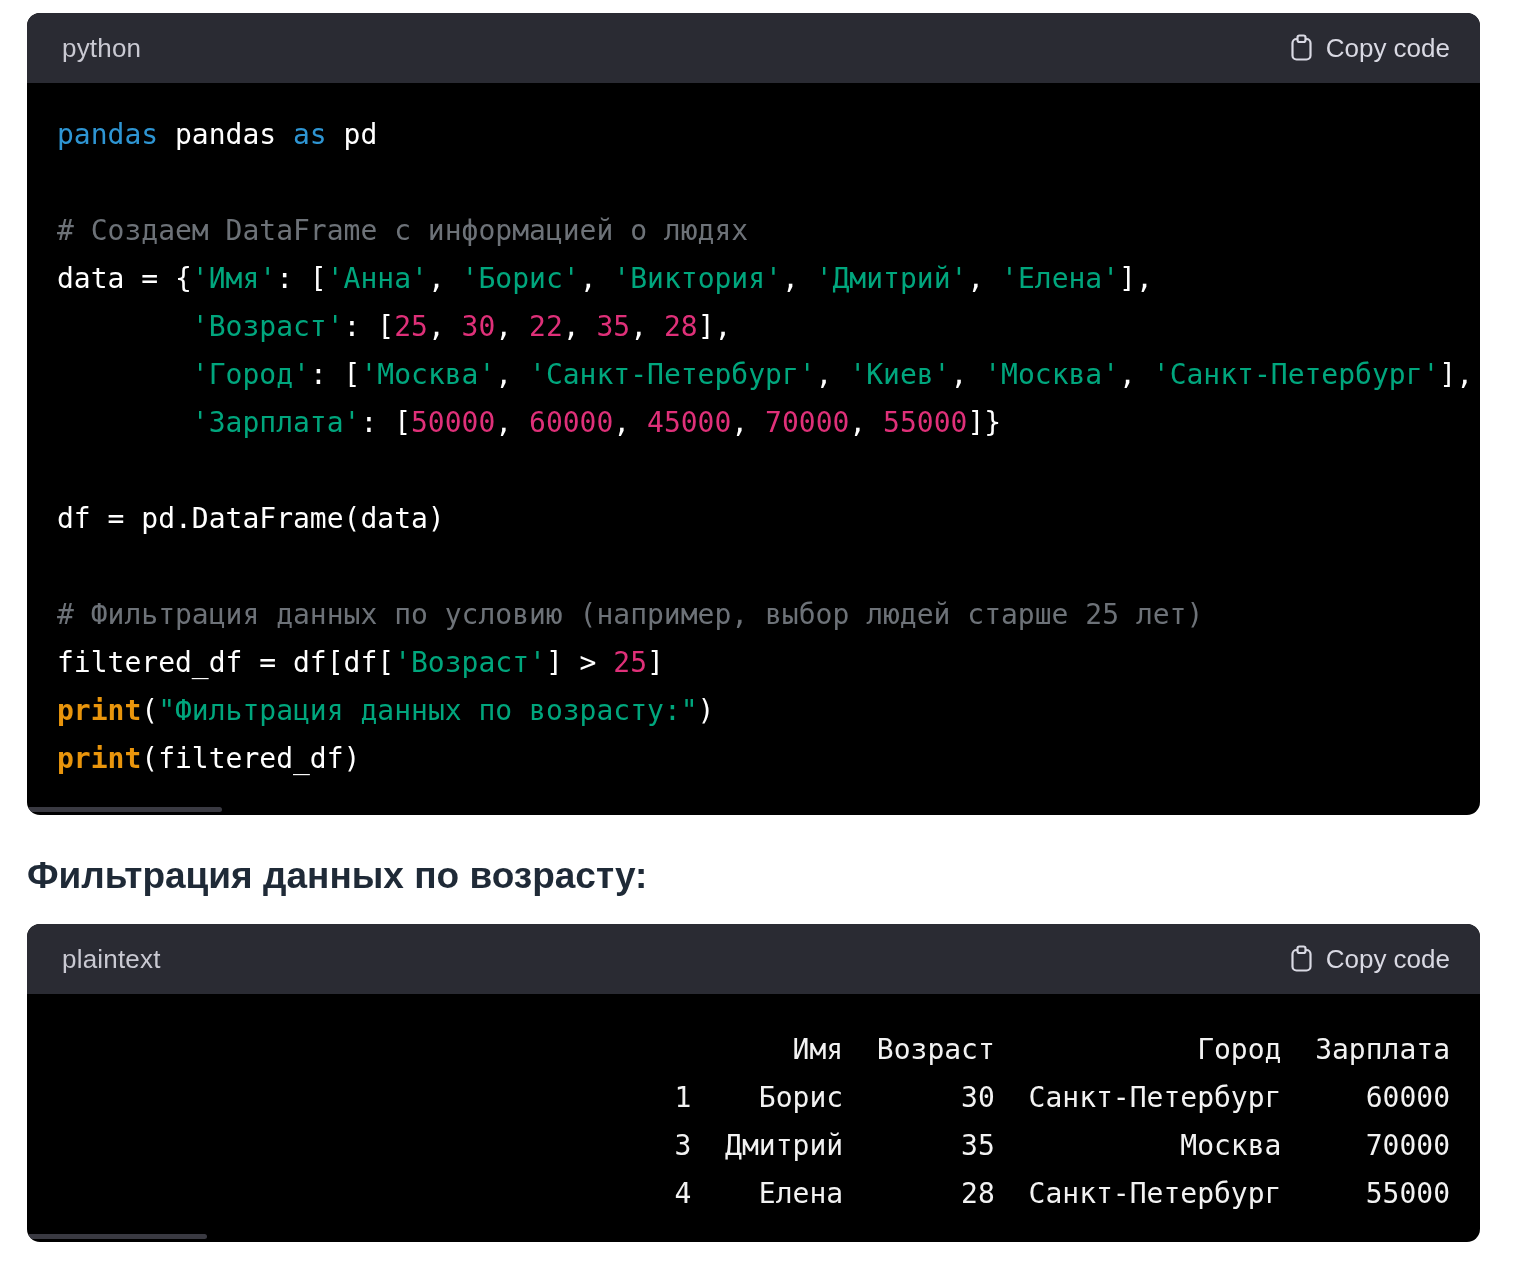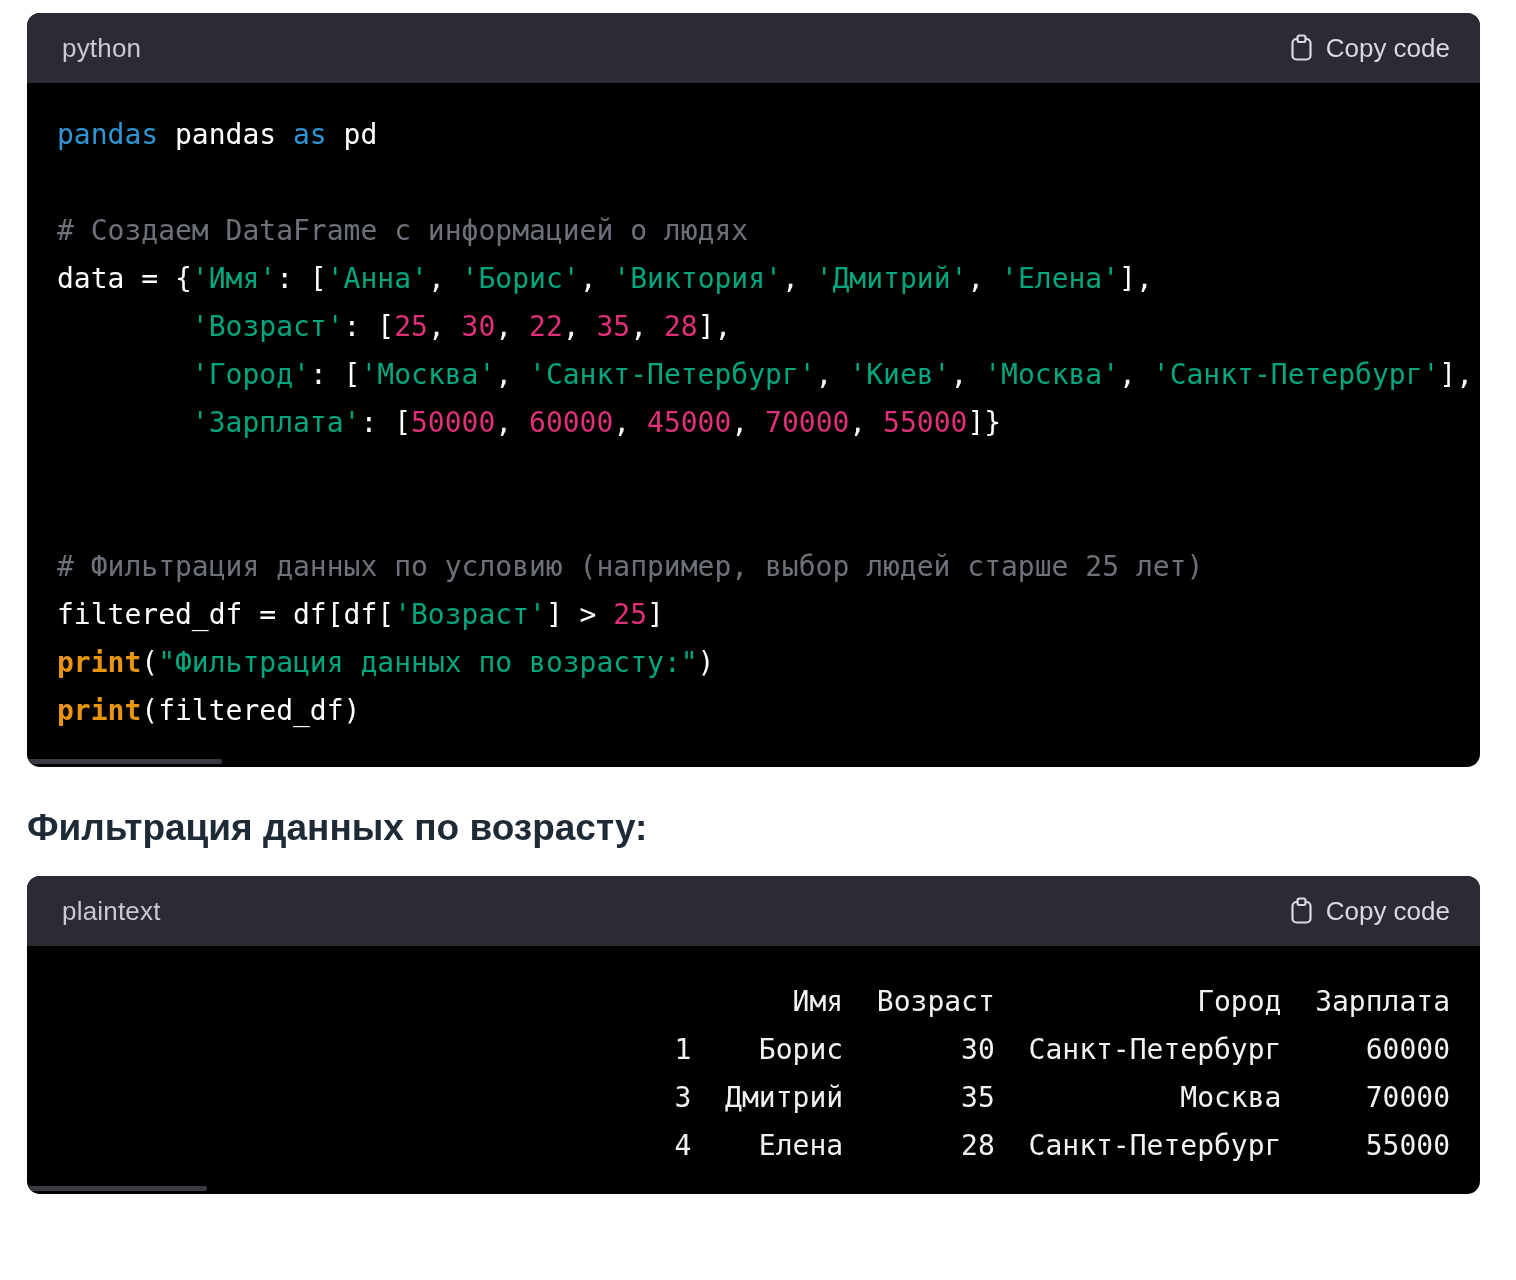--- a/index.html
+++ b/index.html
@@ -118,20 +118,21 @@
     </div>
     <div class="code-area" id="code1">
         <div class="code-line"><span class="tok-kw">pandas</span><span class="tok-pl"> pandas </span><span class="tok-kw">as</span><span class="tok-pl"> pd</span></div>
         <div class="code-line">&nbsp;</div>
         <div class="code-line"><span class="tok-cm"># Создаем DataFrame с информацией о людях</span></div>
         <div class="code-line"><span class="tok-pl">data = {</span><span class="tok-st">'Имя'</span><span class="tok-pl">: [</span><span class="tok-st">'Анна'</span><span class="tok-pl">, </span><span class="tok-st">'Борис'</span><span class="tok-pl">, </span><span class="tok-st">'Виктория'</span><span class="tok-pl">, </span><span class="tok-st">'Дмитрий'</span><span class="tok-pl">, </span><span class="tok-st">'Елена'</span><span class="tok-pl">],</span></div>
         <div class="code-line"><span class="tok-pl">        </span><span class="tok-st">'Возраст'</span><span class="tok-pl">: [</span><span class="tok-nu">25</span><span class="tok-pl">, </span><span class="tok-nu">30</span><span class="tok-pl">, </span><span class="tok-nu">22</span><span class="tok-pl">, </span><span class="tok-nu">35</span><span class="tok-pl">, </span><span class="tok-nu">28</span><span class="tok-pl">],</span></div>
         <div class="code-line"><span class="tok-pl">        </span><span class="tok-st">'Город'</span><span class="tok-pl">: [</span><span class="tok-st">'Москва'</span><span class="tok-pl">, </span><span class="tok-st">'Санкт-Петербург'</span><span class="tok-pl">, </span><span class="tok-st">'Киев'</span><span class="tok-pl">, </span><span class="tok-st">'Москва'</span><span class="tok-pl">, </span><span class="tok-st">'Санкт-Петербург'</span><span class="tok-pl">],</span></div>
         <div class="code-line"><span class="tok-pl">        </span><span class="tok-st">'Зарплата'</span><span class="tok-pl">: [</span><span class="tok-nu">50000</span><span class="tok-pl">, </span><span class="tok-nu">60000</span><span class="tok-pl">, </span><span class="tok-nu">45000</span><span class="tok-pl">, </span><span class="tok-nu">70000</span><span class="tok-pl">, </span><span class="tok-nu">55000</span><span class="tok-pl">]}</span></div>
         <div class="code-line">&nbsp;</div>
+        <div class="code-line"><span class="tok-pl">df = pd.DataFrame(data)</span></div>
         <div class="code-line">&nbsp;</div>
         <div class="code-line"><span class="tok-cm"># Фильтрация данных по условию (например, выбор людей старше 25 лет)</span></div>
         <div class="code-line"><span class="tok-pl">filtered_df = df[df[</span><span class="tok-st">'Возраст'</span><span class="tok-pl">] &gt; </span><span class="tok-nu">25</span><span class="tok-pl">]</span></div>
         <div class="code-line"><span class="tok-bi">print</span><span class="tok-pl">(</span><span class="tok-st">"Фильтрация данных по возрасту:"</span><span class="tok-pl">)</span></div>
         <div class="code-line"><span class="tok-bi">print</span><span class="tok-pl">(filtered_df)</span></div>
       </div>
     <div class="hscroll-thumb thumb-1"></div>
   </div>
 
   <p class="output-heading">Фильтрация данных по возрасту:</p>

